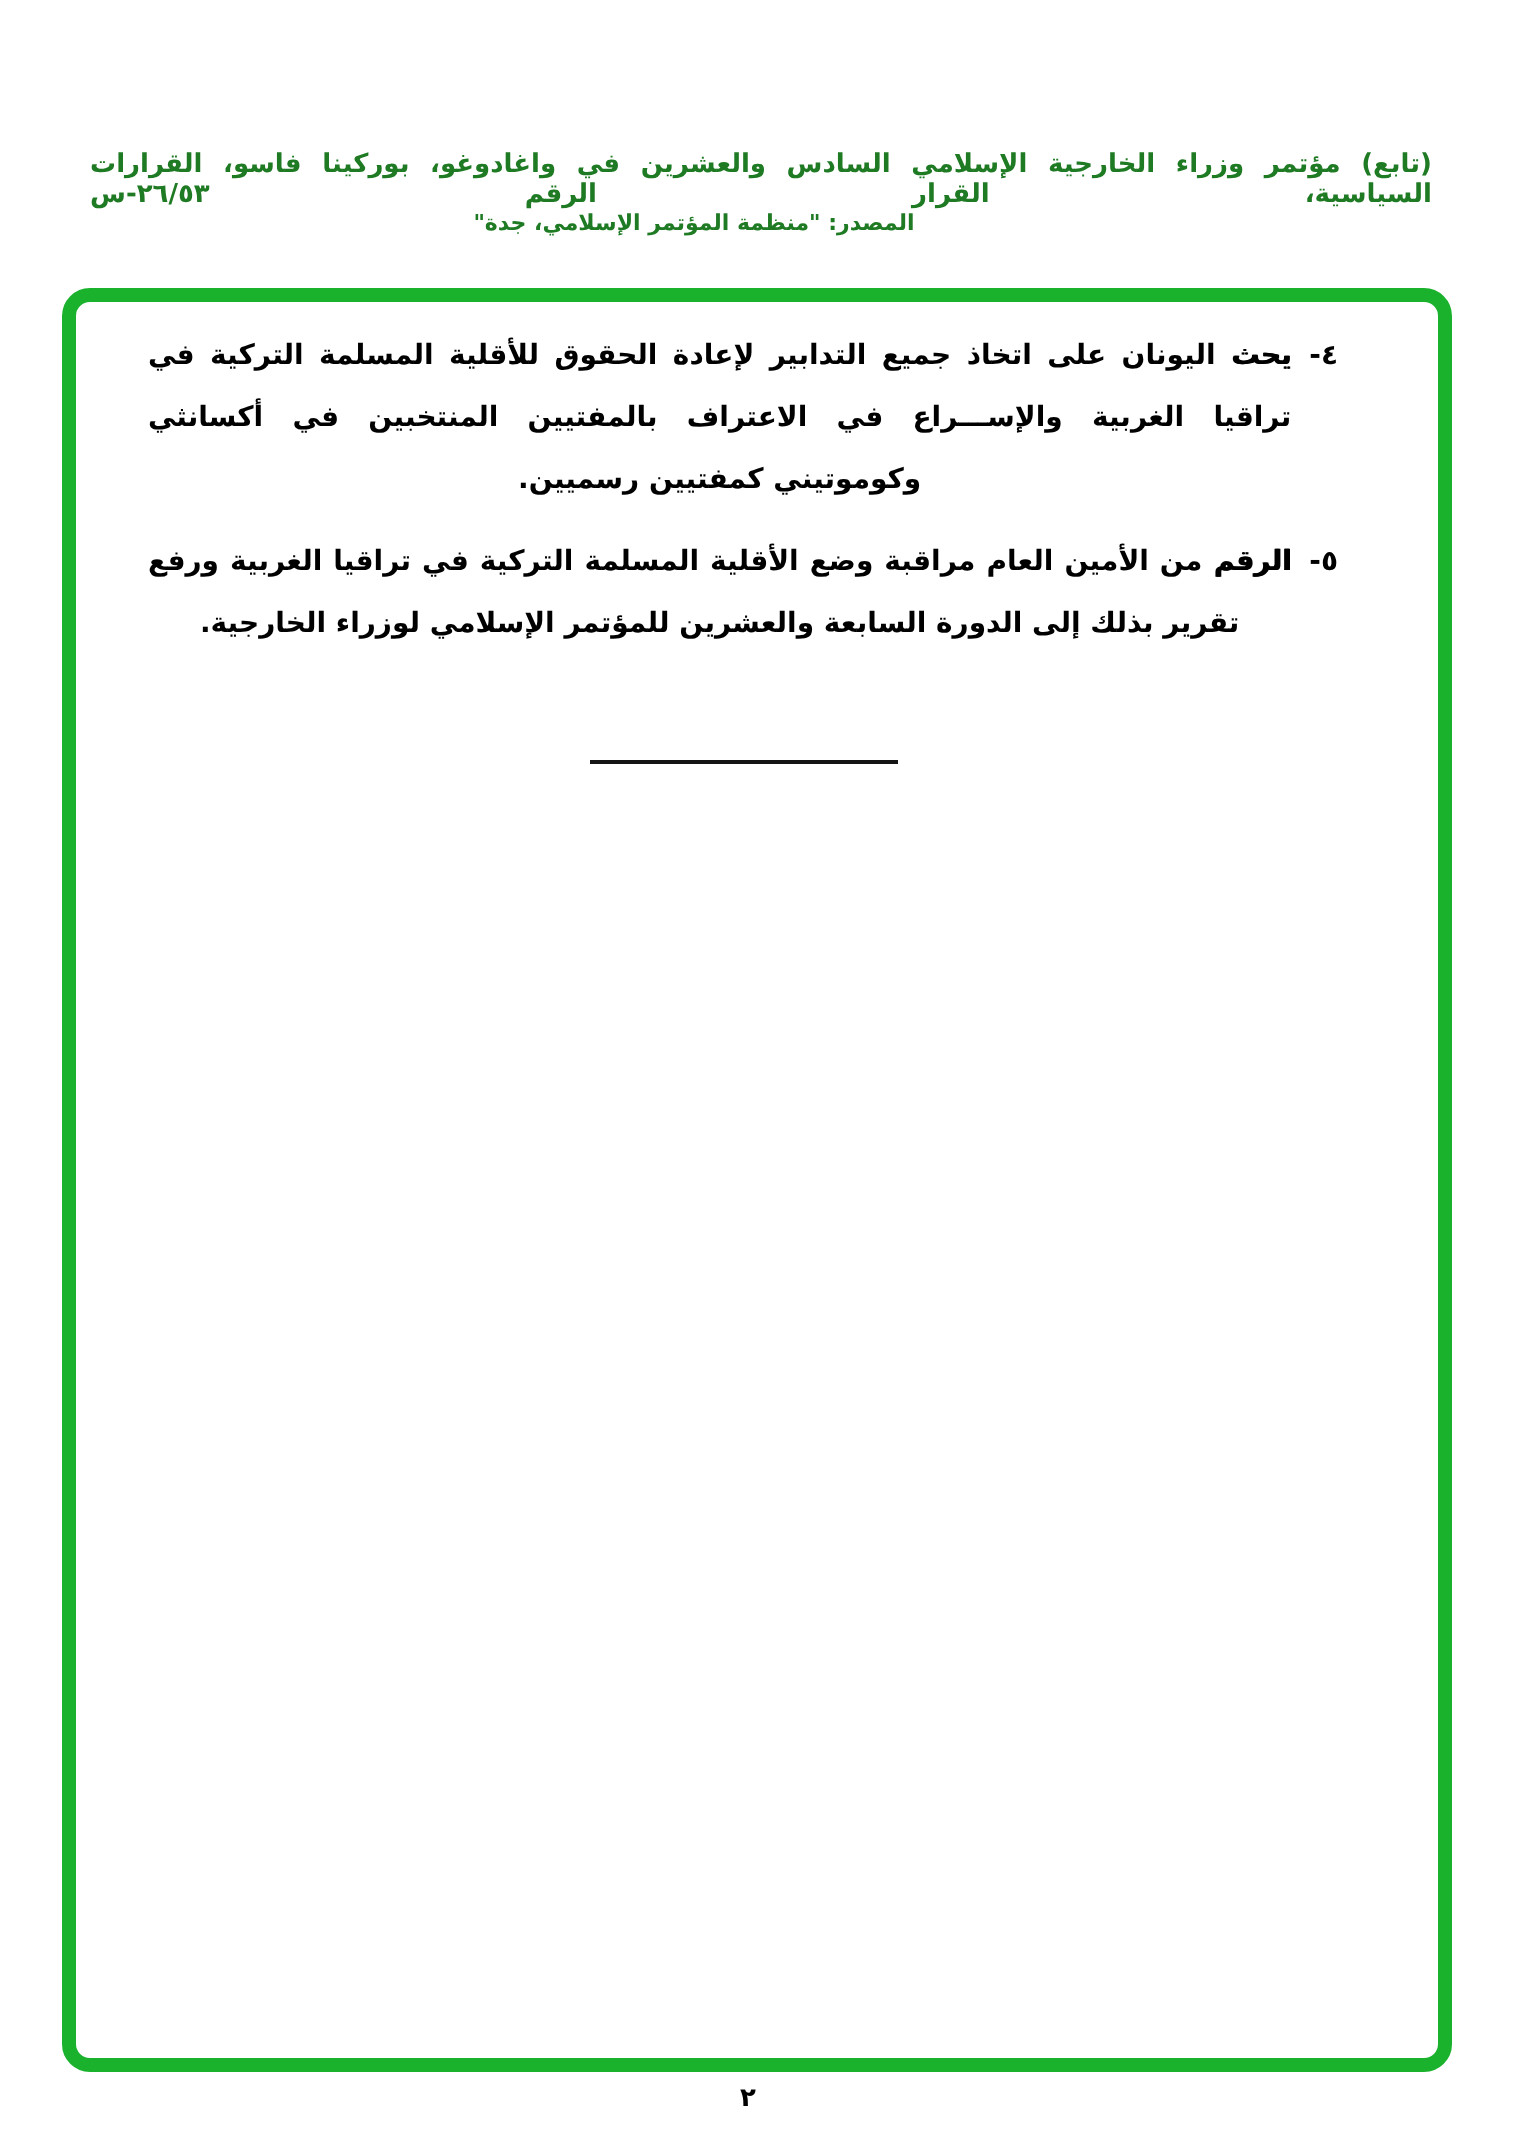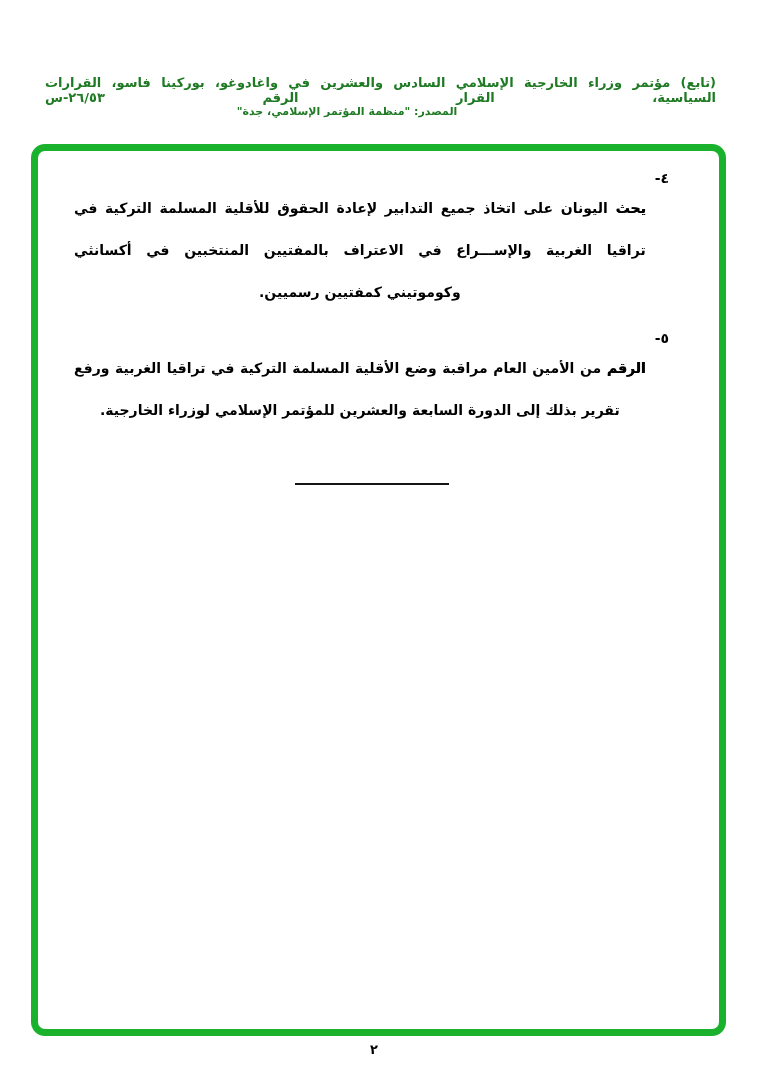--- a/index.html
+++ b/index.html
@@ -66,24 +66,23 @@
     flex: 0 0 auto;
     font-size: 14px;
     font-weight: bold;
     line-height: 31px;
     white-space: nowrap;
   }
   .item-text {
     flex: 1 1 auto;
     font-size: 14px;
     font-weight: bold;
-    line-height: 42px;
+    line-height: 31px;
     text-align: justify;
     text-align-last: center;
-    margin-top: 24px;
   }
   .lead-word {
     font-weight: bold;
     text-shadow: 0.5px 0 0 currentColor;
   }
   .separator-line {
     width: 154px;
     height: 2px;
     background: #151515;
     margin: 52px auto 0 auto;

